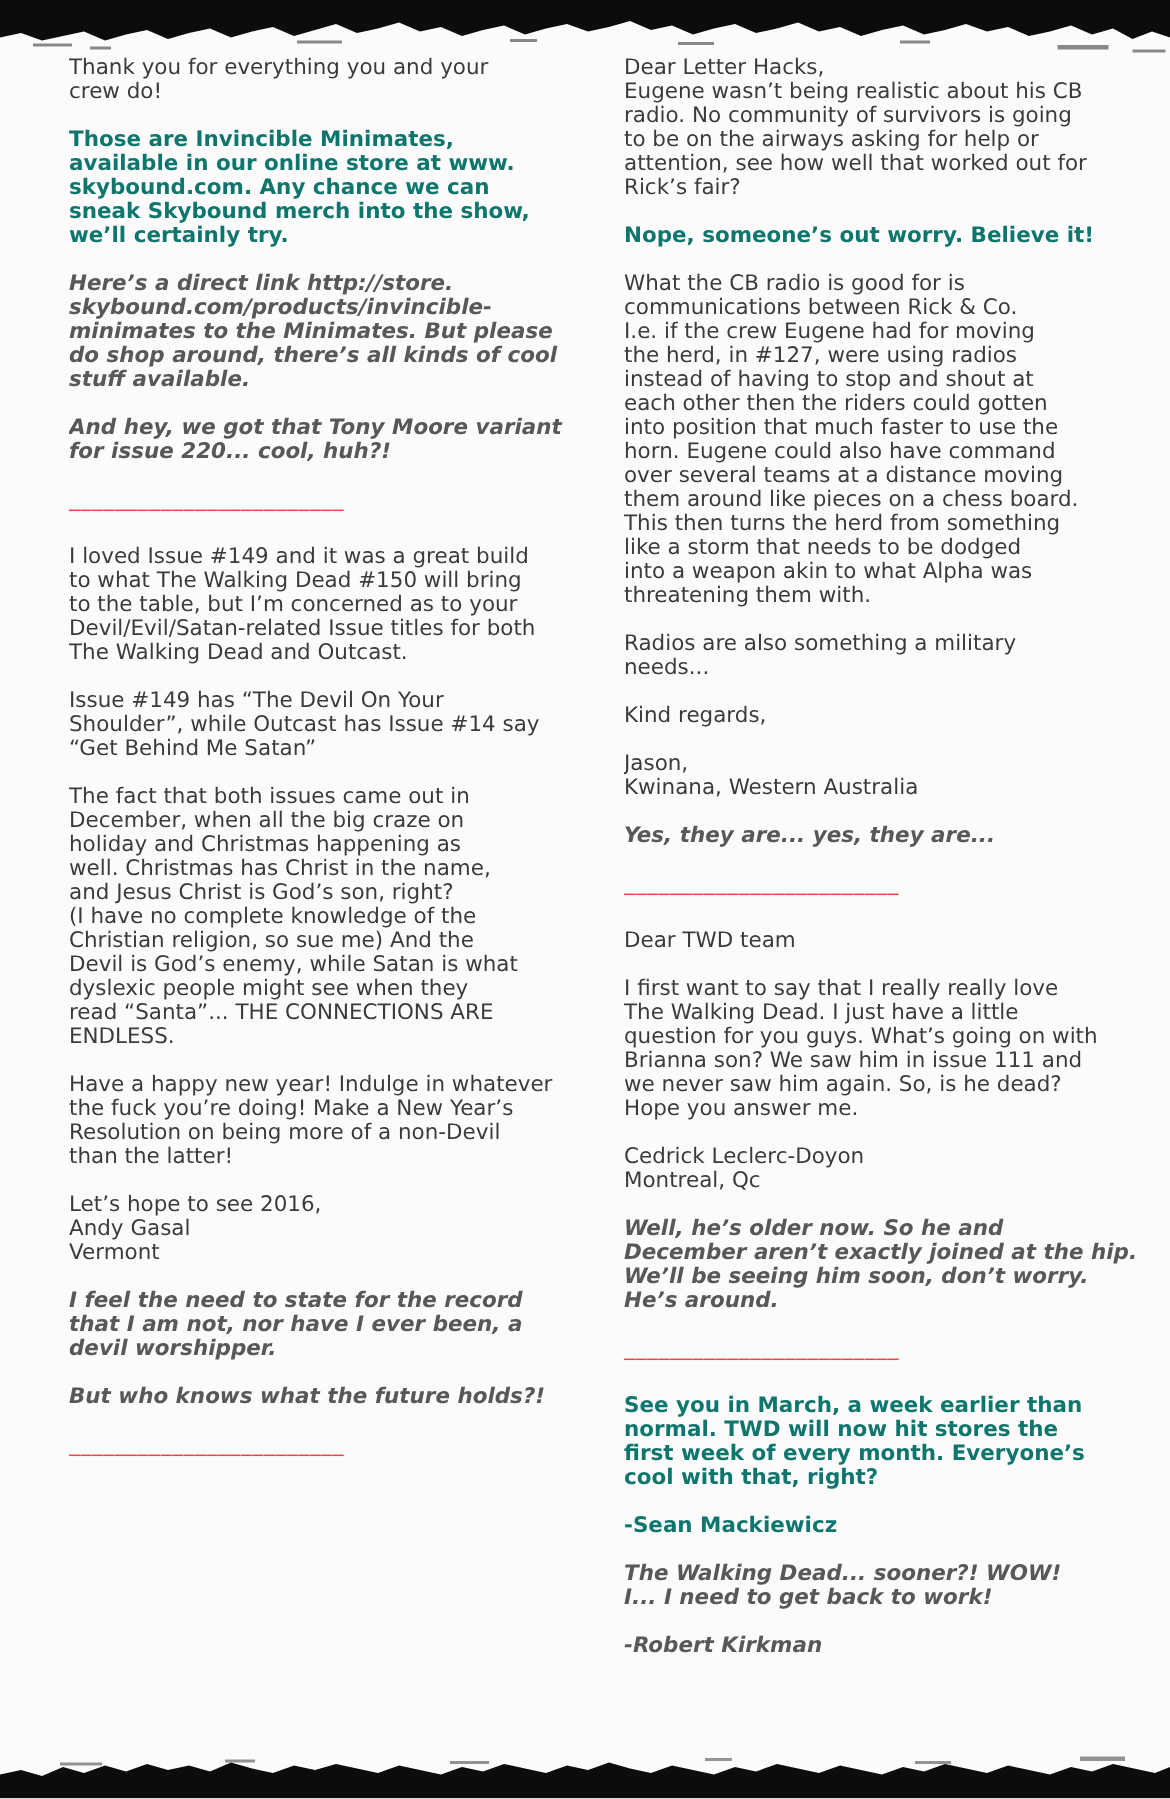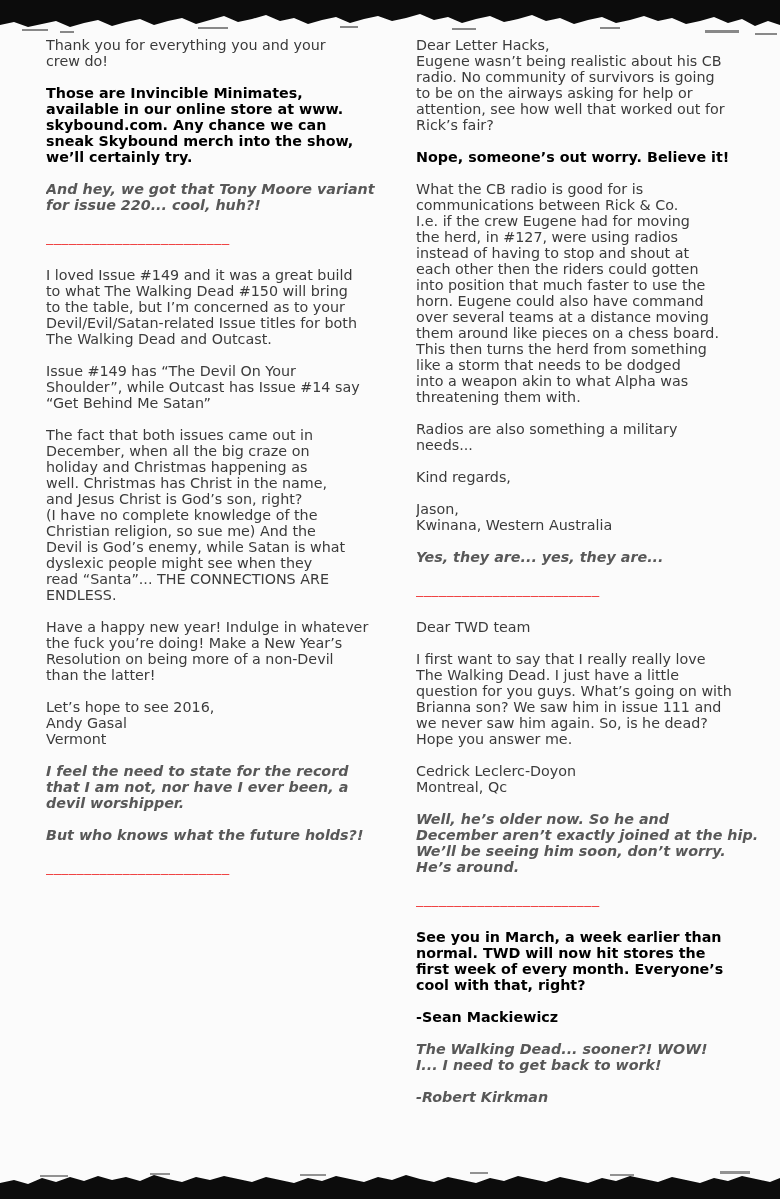--- a/index.html
+++ b/index.html
@@ -36,40 +36,45 @@
     display: flex;
   }
   .column { overflow: hidden; }
   .column.left  { width: 356px; margin-right: 14px; flex: none; }
   .column.right { width: 372px; flex: none; }
   .para {
     margin: 0 0 16px 0;
     white-space: pre-line;
   }
   .normal { color: #3b3b3b; }
-  .bold { font-weight: bold; color: #000000; }
+  .bold { font-weight: bold; color: #0f766e; }
   .bold-italic { font-weight: bold; font-style: italic; color: #585858; }
   .divider {
     color: #ef4444;
     margin-bottom: 22px;
     letter-spacing: 0.5px;
   }
 </style>
 </head>
 <body>
 
 <div class="content">
   <div class="column left" id="col-left">
       <p class="para normal">Thank you for everything you and your
 crew do!</p>
       <p class="para bold">Those are Invincible Minimates,
 available in our online store at www.
 skybound.com. Any chance we can
 sneak Skybound merch into the show,
 we’ll certainly try.</p>
+      <p class="para bold-italic">Here’s a direct link http://store.
+skybound.com/products/invincible-
+minimates to the Minimates.  But please
+do shop around, there’s all kinds of cool
+stuff available.</p>
       <p class="para bold-italic">And hey, we got that Tony Moore variant
 for issue 220... cool, huh?!</p>
       <p class="para divider">________________________</p>
       <p class="para normal">I loved Issue #149 and it was a great build
 to what The Walking Dead #150 will bring
 to the table, but I’m concerned as to your
 Devil/Evil/Satan-related Issue titles for both
 The Walking Dead and Outcast.</p>
       <p class="para normal">Issue #149 has “The Devil On Your
 Shoulder”, while Outcast has Issue #14 say

